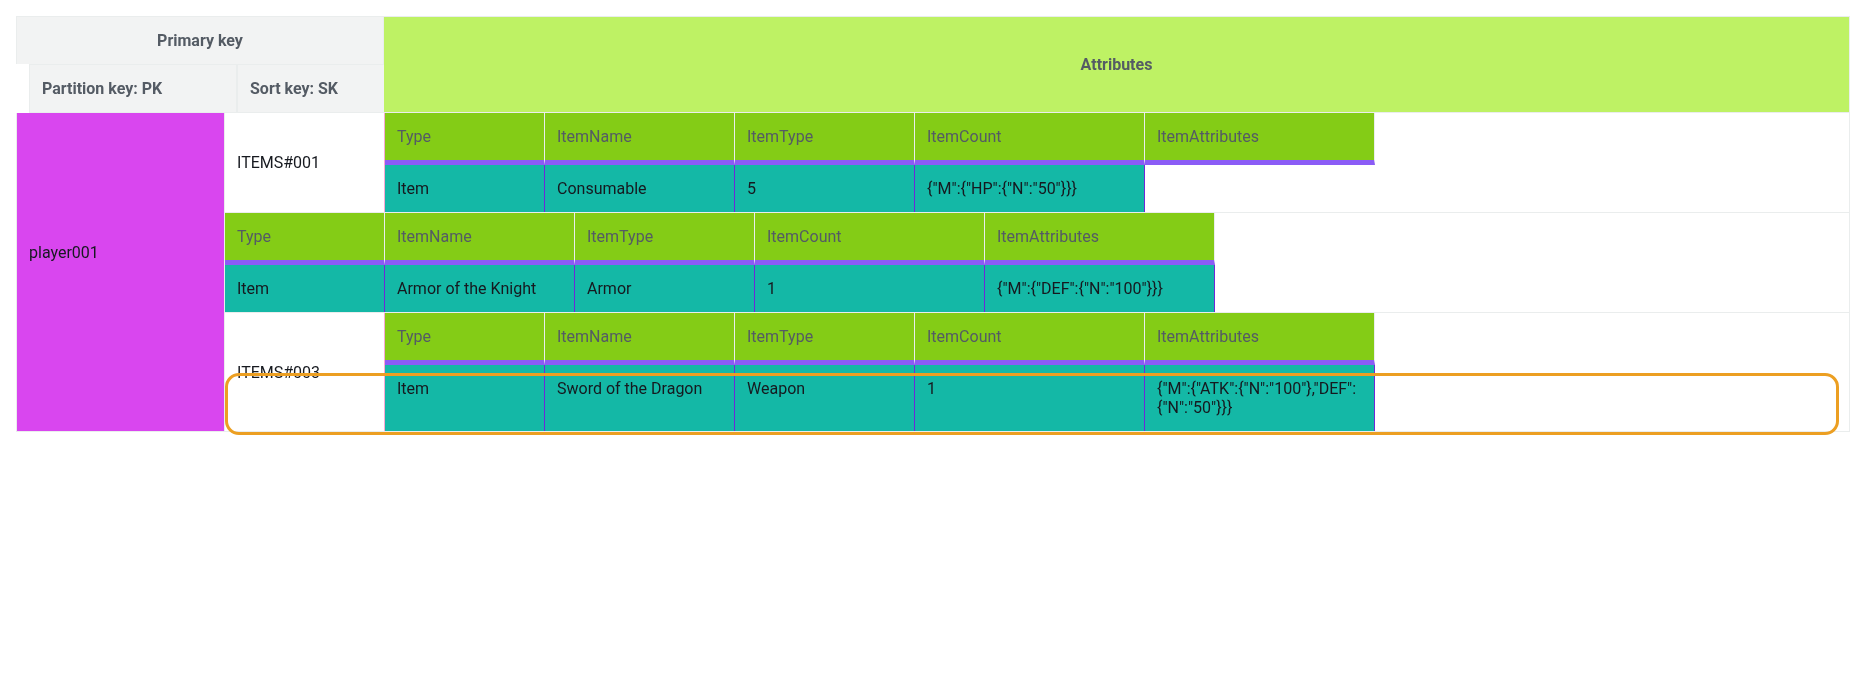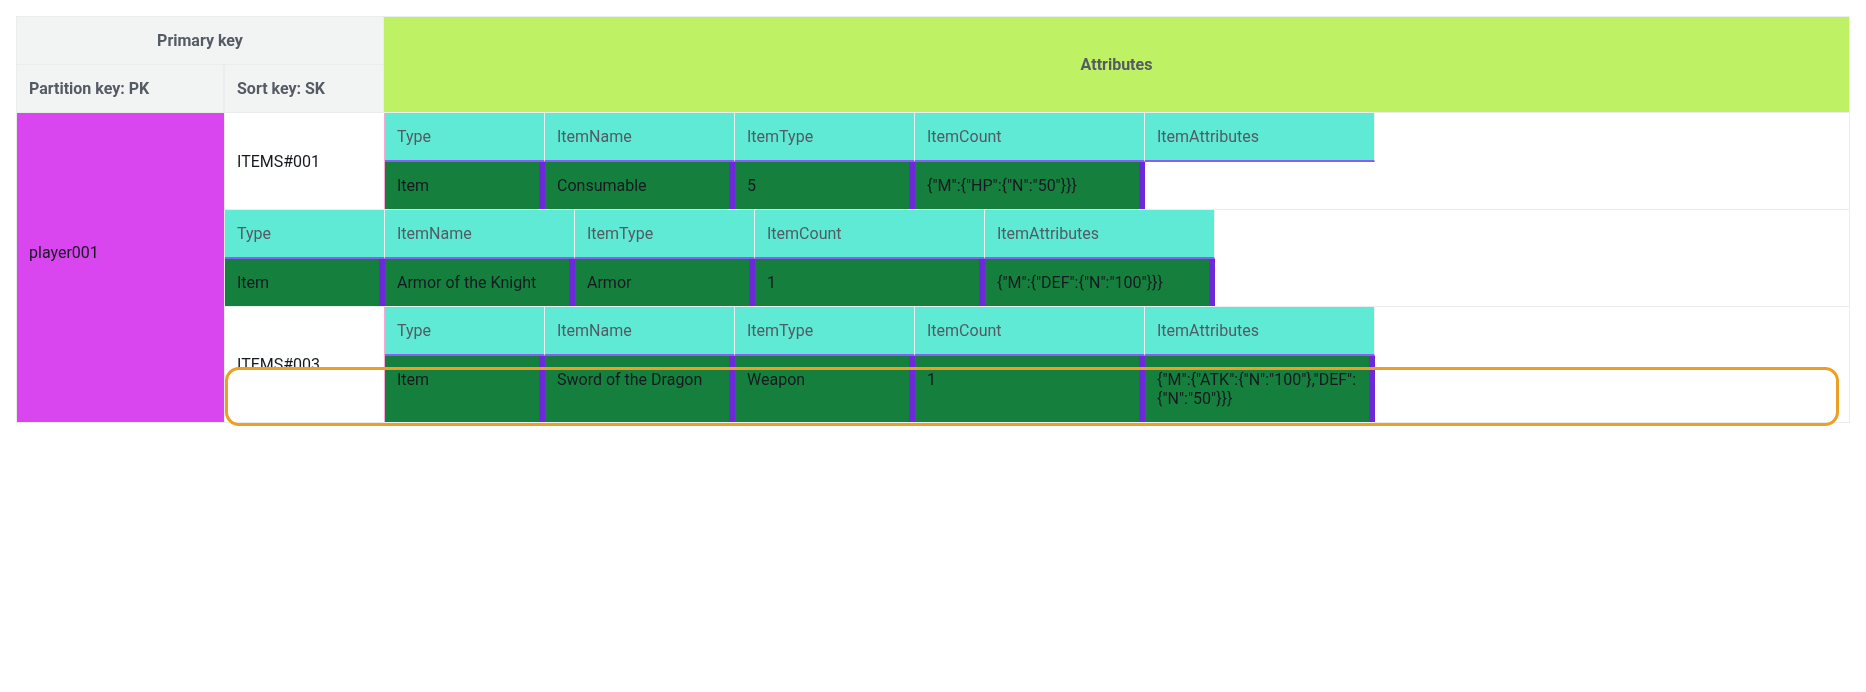--- a/index.html
+++ b/index.html
@@ -36,21 +36,21 @@
   }
   .pk-col, .sk-col {
     background: #f2f3f3;
     font-weight: 700;
     color: #545b64;
     padding: 14px 12px;
     border: 1px solid #eaeded;
     flex: 1;
   }
   .sk-col { flex: 0 0 160px; }
-  .pk-col { flex: 0 0 208px; }
+  .pk-col { flex: 0 0 208px; margin-left: 13px; }
   .attr-header {
     flex: 1;
     background: #bef264;
     text-align: center;
     font-weight: 700;
     color: #545b64;
     display: flex;
     align-items: center;
     justify-content: center;
     border: 1px solid #eaeded;
@@ -89,31 +89,31 @@
     display: flex;
     align-items: center;
     border-right: 1px solid #f9a8d4;
   }
   .attr-grid {
     flex: 1;
     display: grid;
     grid-template-columns: 160px 190px 180px 230px 230px;
   }
   .ahead {
-    background: #5eead4;
+    background: #84cc16;
     color: #545b64;
     padding: 14px 12px;
     border-right: 1px solid #eaeded;
-    border-bottom: 2px solid #8b5cf6;
+    border-bottom: 5px solid #8b5cf6;
   }
   .aval {
-    background: #15803d;
+    background: #14b8a6;
     color: #16191f;
     padding: 14px 12px;
-    border-right: 6px solid #6d28d9;
+    border-right: 1px solid #6d28d9;
     word-break: break-word;
   }
   .highlight {
     border: 3px solid #ec9f22;
     border-radius: 14px;
     position: absolute;
     left: 0;
     right: 10px;
     top: 60px;
     bottom: -4px;

